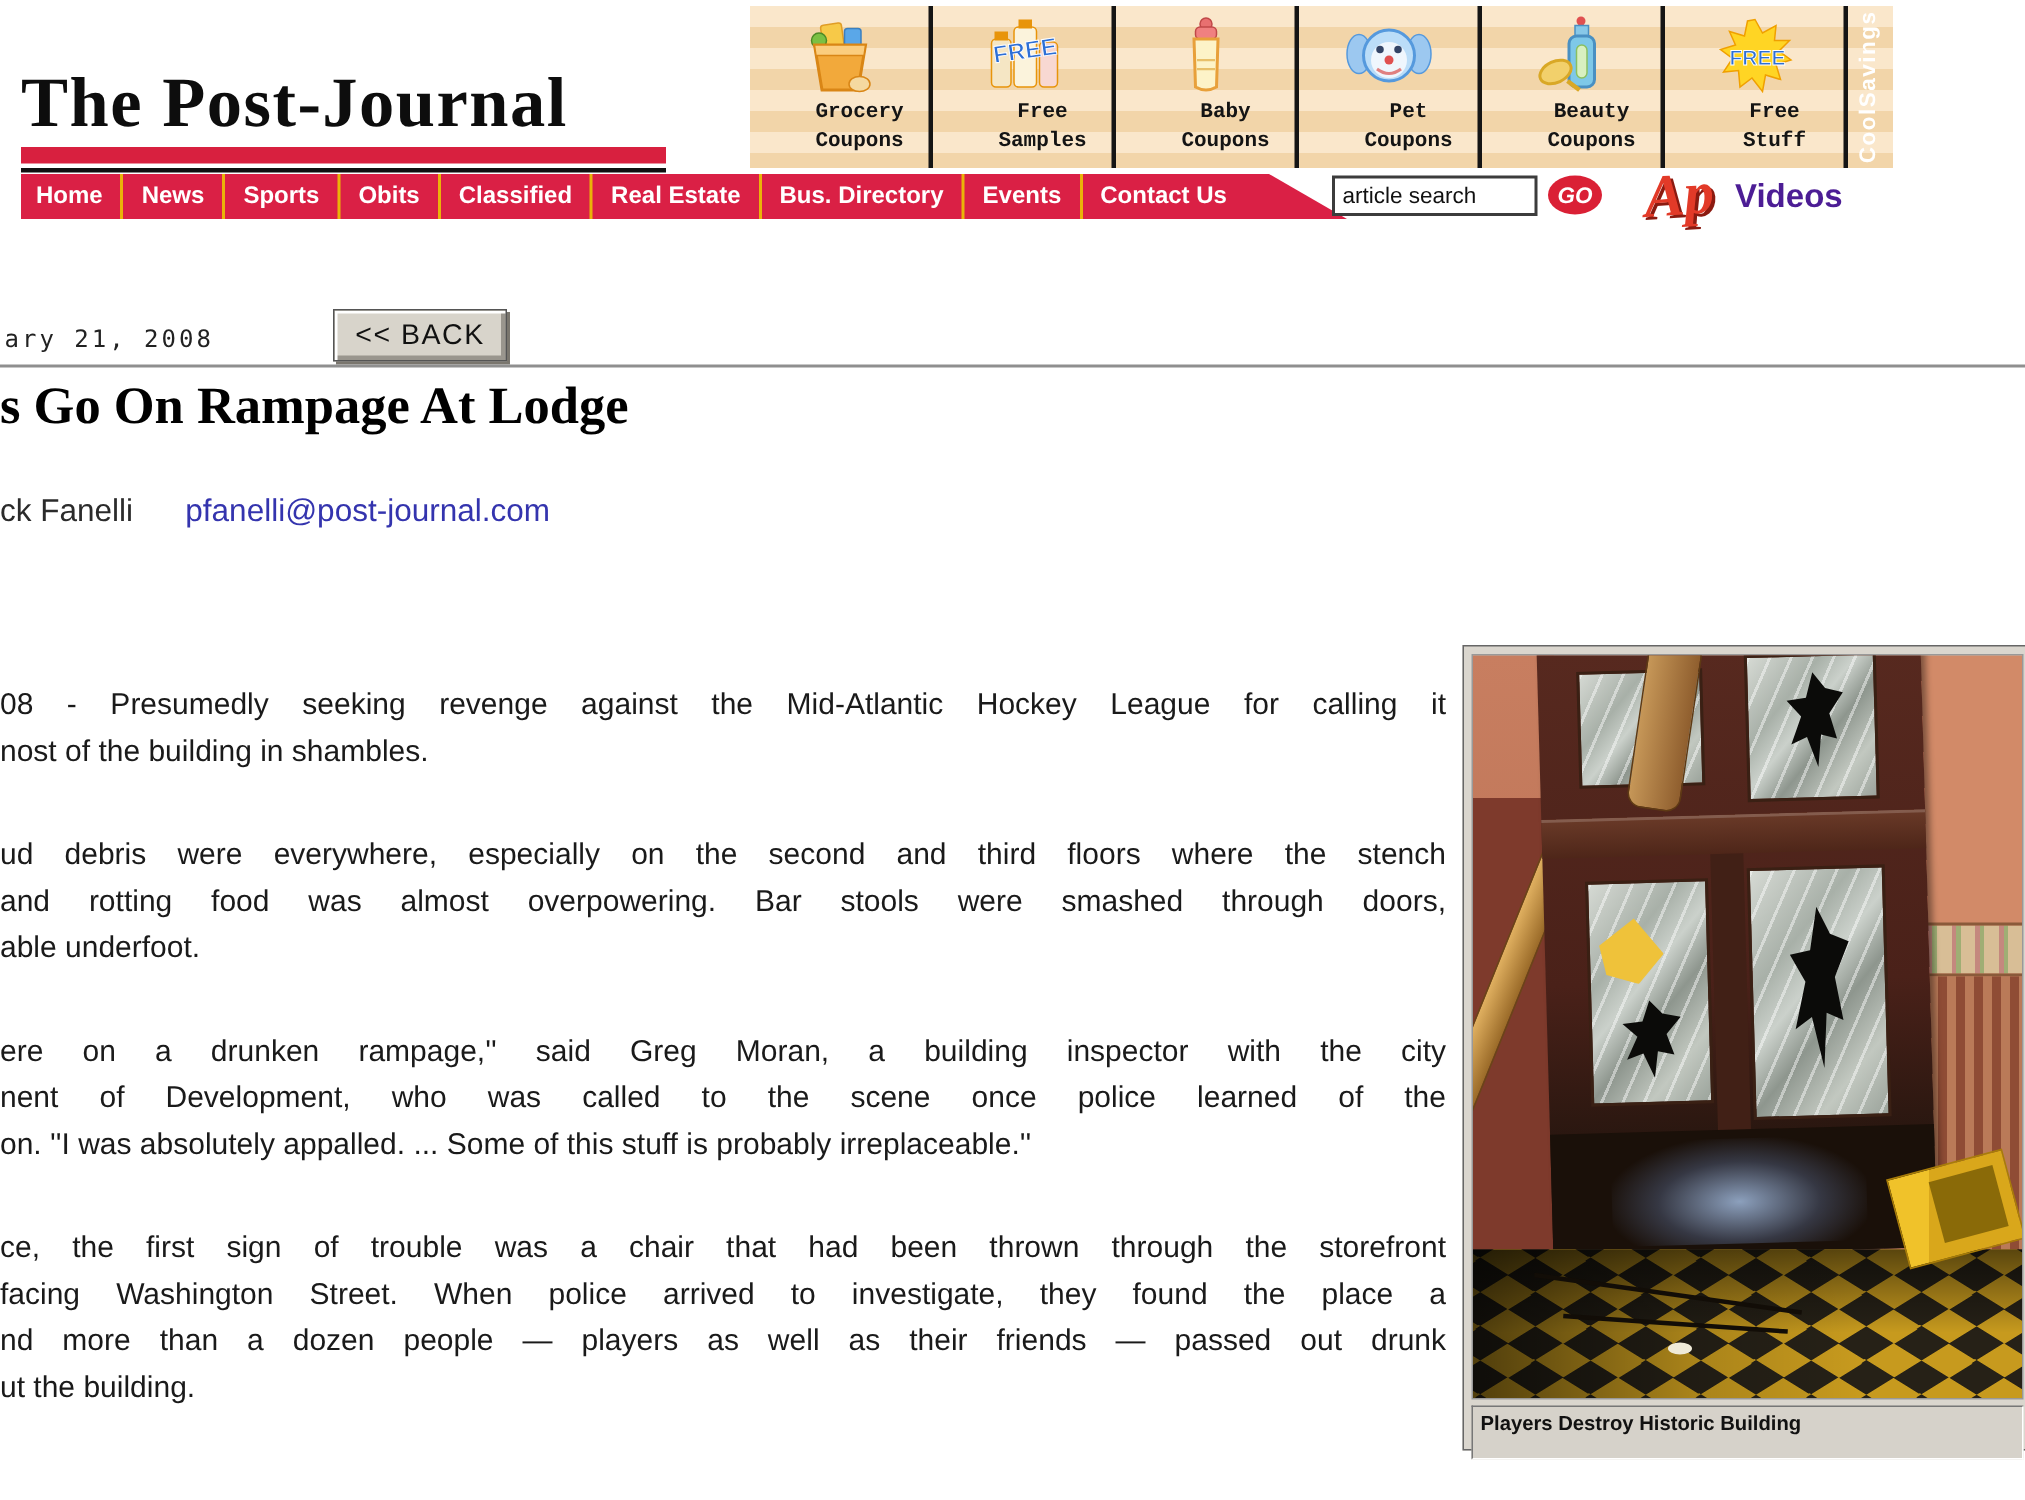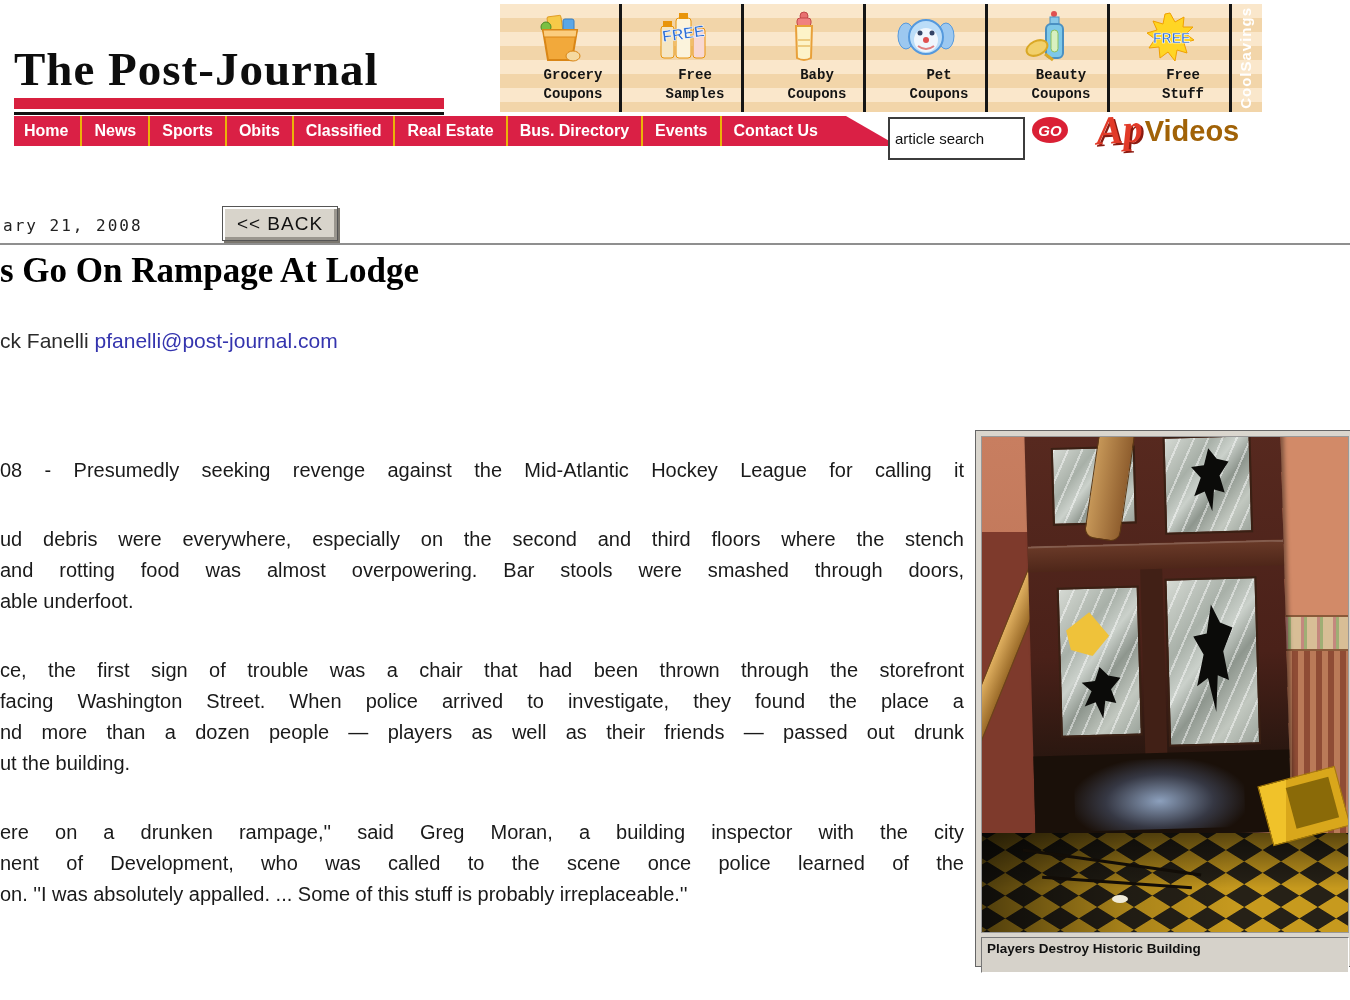--- a/index.html
+++ b/index.html
@@ -52,58 +52,58 @@
     background:#DA2045;
     clip-path:polygon(0 0, 832px 0, 884px 100%, 0 100%);
     display:flex; align-items:center;
   }
   .nav-item {
     color:#fff; font-weight:bold; font-size:16px; padding:0 12px;
     border-left:2px solid #eab308; cursor:pointer; white-space:nowrap; line-height:30px;
   }
   .nav-item:first-child { border-left:none; padding-left:10px; }
   .search-input {
-    position:absolute; left:888px; top:117px; width:137px; height:43px;
+    position:absolute; left:888px; top:117px; width:137px; height:27px;
     border:2px solid #3c3c3c; font-size:15px; padding:0 5px; color:#111;
     font-family:"Liberation Sans", sans-serif; background:#fff;
   }
   .go-button {
     position:absolute; left:1032px; top:117px; width:36px; height:26px;
     background:#DA2035; border-radius:50%;
     color:#fff; font-weight:bold; font-style:italic; font-size:15px;
     display:flex; align-items:center; justify-content:center; cursor:pointer;
   }
   .ap-videos { position:absolute; left:1096px; top:110px; display:flex; align-items:flex-start; cursor:pointer; }
   .ap-logo {
     font-family:"Liberation Serif", serif; font-weight:bold; font-style:italic;
     font-size:40px; color:#E23A28; text-shadow:2px 2px 0 #8B1A10;
     transform:rotate(-4deg); display:inline-block; line-height:40px;
   }
-  .videos-label { font-size:29px; font-weight:bold; color:#a16207; margin-left:2px; line-height:42px; }
+  .videos-label { font-size:22px; font-weight:bold; color:#4c1d95; margin-left:14px; line-height:42px; }
 
   
   .article-date {
     position:absolute; left:3px; top:216px;
     font-family:"DejaVu Sans Mono", monospace; font-size:16px; letter-spacing:2px; color:#222;
   }
   .back-button {
     position:absolute; left:222px; top:206px; width:116px; height:35px;
     background:#D8D4CB; border:1px solid #555;
     box-shadow:inset 2px 2px 0 #ffffff, inset -3px -3px 0 #9a968e, 2px 2px 0 #7a766e;
     font-size:19px; color:#111; display:flex; align-items:center; justify-content:center;
     cursor:pointer; letter-spacing:1px;
   }
   .rule { position:absolute; left:0; top:243px; width:1350px; height:2px; background:#8f8f8f; }
 
   .headline {
     position:absolute; left:0; top:251px;
     font-family:"Liberation Serif", serif; font-size:35px; color:#000; white-space:nowrap;
   }
   .byline { position:absolute; left:0; top:329px; font-size:21px; color:#2b2b2b; white-space:nowrap; }
-  .byline-email { color:#3434AE; cursor:pointer; }
+  .byline-email { color:#3434AE; cursor:pointer;margin-left:29px; }
 
   
   .article { position:absolute; left:0; top:417px; width:964px; font-size:20px; color:#1a1a1a; }
   .para { margin-bottom:30px;margin-top:38px; }
   .jline { text-align:justify; text-align-last:justify; line-height:31px; white-space:normal; }
   .lastline { text-align:left; line-height:31px; }
 
   
   .photo-frame {
     position:absolute; left:975px; top:430px; width:380px; height:537px;
@@ -323,36 +323,37 @@
 
 <div class="byline">
   <span>ck Fanelli</span>
   <span> </span>
   <span class="byline-email">pfanelli@post-journal.com</span>
 </div>
 
 <div class="article">
   <div class="para">
     <div class="jline">08 - Presumedly seeking revenge against the Mid-Atlantic Hockey League for calling it</div>
+    <div class="lastline">nost of the building in shambles.</div>
   </div>
   <div class="para">
     <div class="jline">ud debris were everywhere, especially on the second and third floors where the stench</div>
     <div class="jline">and rotting food was almost overpowering. Bar stools were smashed through doors,</div>
     <div class="lastline">able underfoot.</div>
+  </div>
+  <div class="para">
+    <div class="jline">ere on a drunken rampage,'' said Greg Moran, a building inspector with the city</div>
+    <div class="jline">nent of Development, who was called to the scene once police learned of the</div>
+    <div class="lastline">on. ''I was absolutely appalled. ... Some of this stuff is probably irreplaceable.''</div>
   </div>
   <div class="para">
     <div class="jline">ce, the first sign of trouble was a chair that had been thrown through the storefront</div>
     <div class="jline">facing Washington Street. When police arrived to investigate, they found the place a</div>
     <div class="jline">nd more than a dozen people — players as well as their friends — passed out drunk</div>
     <div class="lastline">ut the building.</div>
-  </div>
-  <div class="para">
-    <div class="jline">ere on a drunken rampage,'' said Greg Moran, a building inspector with the city</div>
-    <div class="jline">nent of Development, who was called to the scene once police learned of the</div>
-    <div class="lastline">on. ''I was absolutely appalled. ... Some of this stuff is probably irreplaceable.''</div>
   </div>
 </div>
 
 <div class="photo-frame">
   <div class="photo">
     <div class="p-left-wall"></div>
     <div class="p-left-wainscot"></div>
     <div class="p-gold-trim"></div>
     <div class="p-right-wall"></div>
     <div class="p-wp-band"></div>

